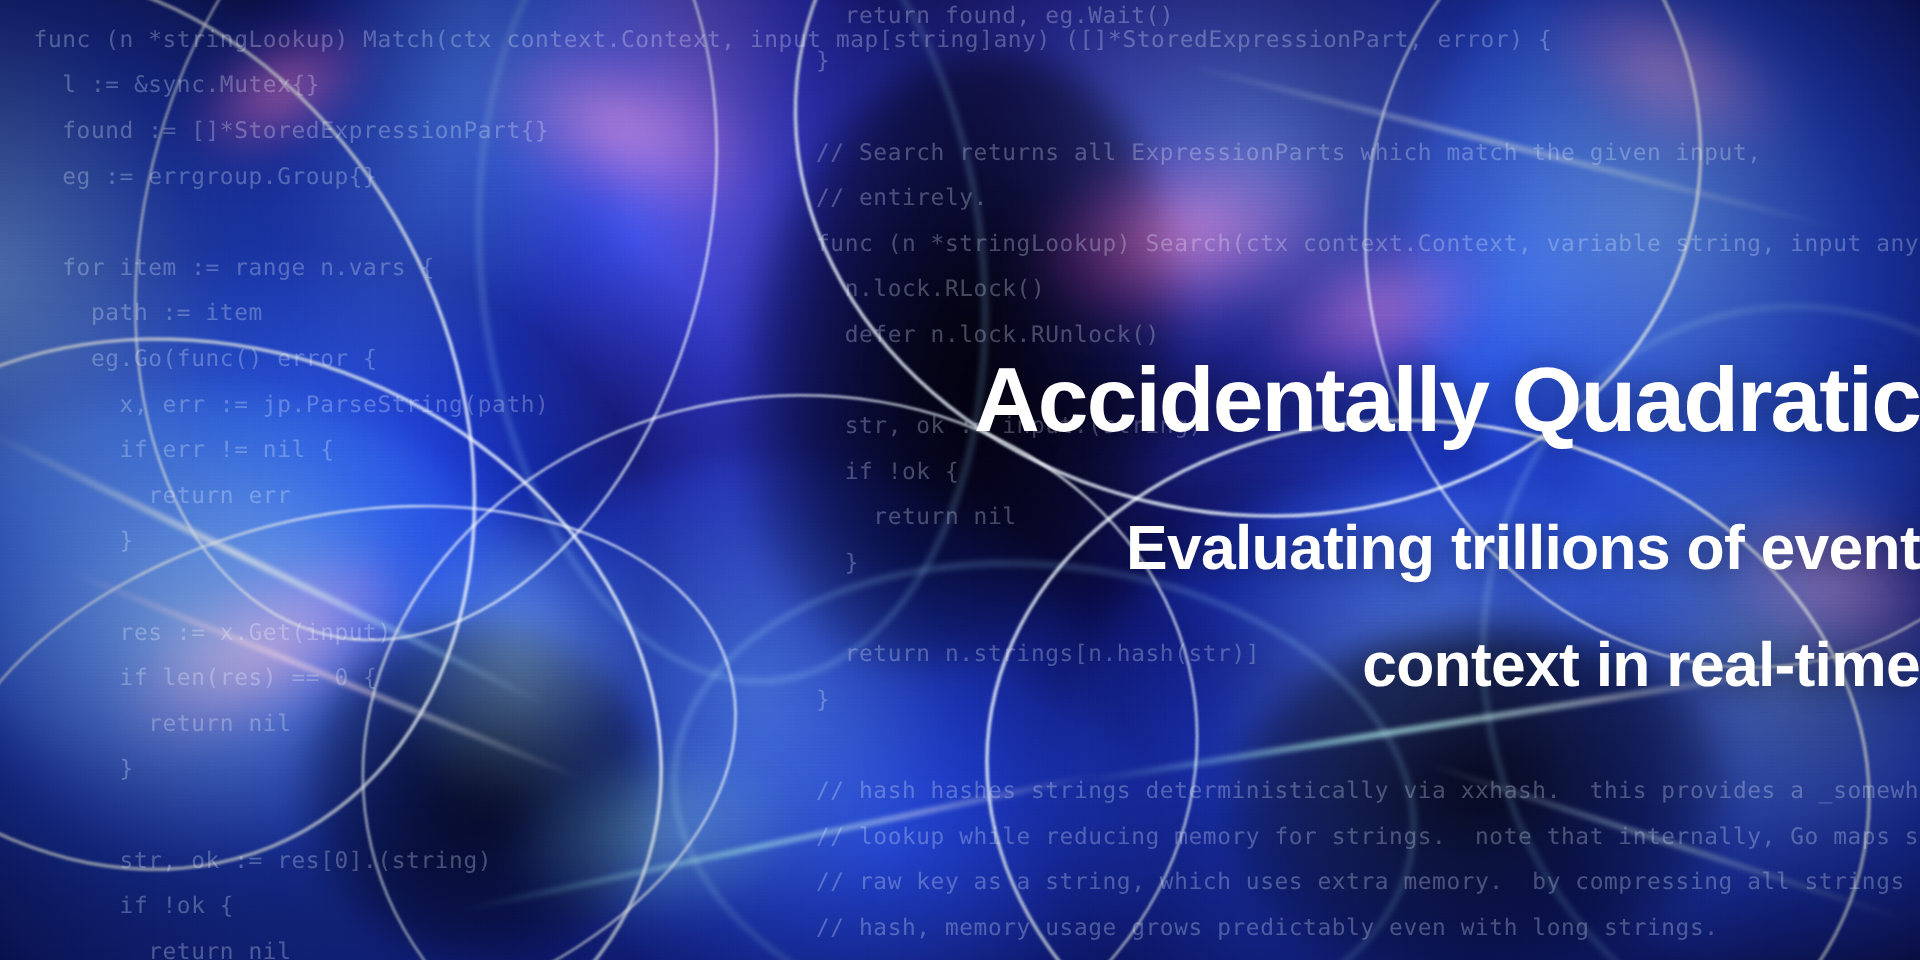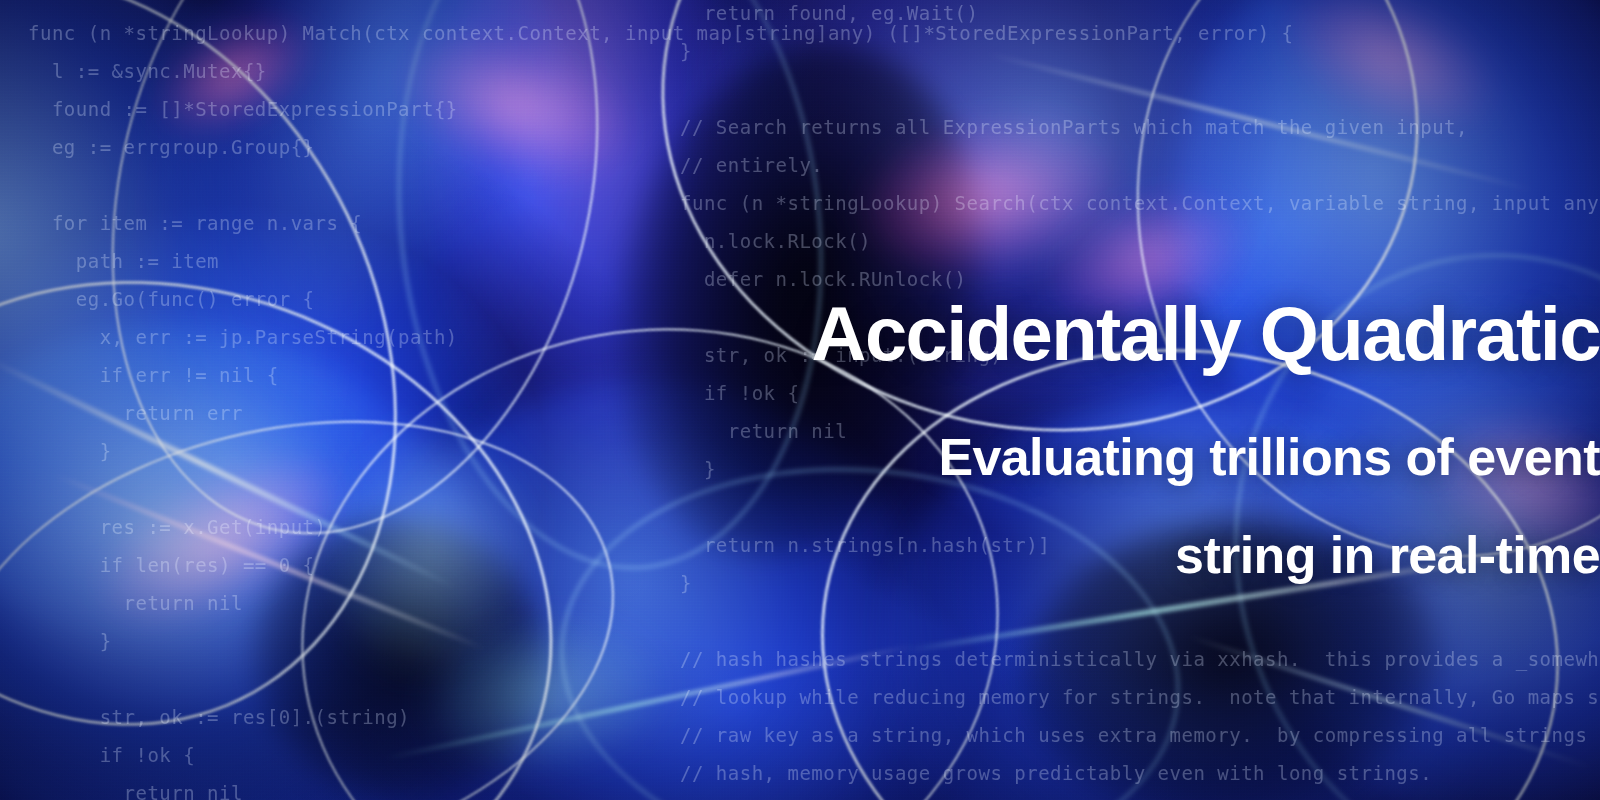--- a/index.html
+++ b/index.html
@@ -229,17 +229,17 @@
 
   <div id="code-overlay">
     <div class="code-col" id="code-col-left"><span class="code-line">func (n *stringLookup) Match(ctx context.Context, input map[string]any) ([]*StoredExpressionPart, error) {</span><span class="code-line">  l := &amp;sync.Mutex{}</span><span class="code-line">  found := []*StoredExpressionPart{}</span><span class="code-line">  eg := errgroup.Group{}</span><span class="code-line"> </span><span class="code-line">  for item := range n.vars {</span><span class="code-line">    path := item</span><span class="code-line">    eg.Go(func() error {</span><span class="code-line">      x, err := jp.ParseString(path)</span><span class="code-line">      if err != nil {</span><span class="code-line">        return err</span><span class="code-line">      }</span><span class="code-line"> </span><span class="code-line">      res := x.Get(input)</span><span class="code-line">      if len(res) == 0 {</span><span class="code-line">        return nil</span><span class="code-line">      }</span><span class="code-line"> </span><span class="code-line">      str, ok := res[0].(string)</span><span class="code-line">      if !ok {</span><span class="code-line">        return nil</span></div>
     <div class="code-col" id="code-col-right"><span class="code-line">  return found, eg.Wait()</span><span class="code-line">}</span><span class="code-line"> </span><span class="code-line">// Search returns all ExpressionParts which match the given input,</span><span class="code-line">// entirely.</span><span class="code-line">func (n *stringLookup) Search(ctx context.Context, variable string, input any) []*StoredExpressionPart {</span><span class="code-line">  n.lock.RLock()</span><span class="code-line">  defer n.lock.RUnlock()</span><span class="code-line"> </span><span class="code-line">  str, ok := input.(string)</span><span class="code-line">  if !ok {</span><span class="code-line">    return nil</span><span class="code-line">  }</span><span class="code-line"> </span><span class="code-line">  return n.strings[n.hash(str)]</span><span class="code-line">}</span><span class="code-line"> </span><span class="code-line">// hash hashes strings deterministically via xxhash.  this provides a _somewhat_ fast</span><span class="code-line">// lookup while reducing memory for strings.  note that internally, Go maps store the</span><span class="code-line">// raw key as a string, which uses extra memory.  by compressing all strings to a uint64</span><span class="code-line">// hash, memory usage grows predictably even with long strings.</span><span class="code-line">func (n *stringLookup) hash(input string) string {</span></div>
   </div>
 
   <div id="headline-block">
     <div id="page-title">Accidentally Quadratic</div>
     <div id="page-subtitle">
       <span class="subtitle-line">Evaluating trillions of event</span>
-      <span class="subtitle-line">string in real-time</span>
+      <span class="subtitle-line">context in real-time</span>
     </div>
   </div>
 
 </div>
 
 </body></html>

